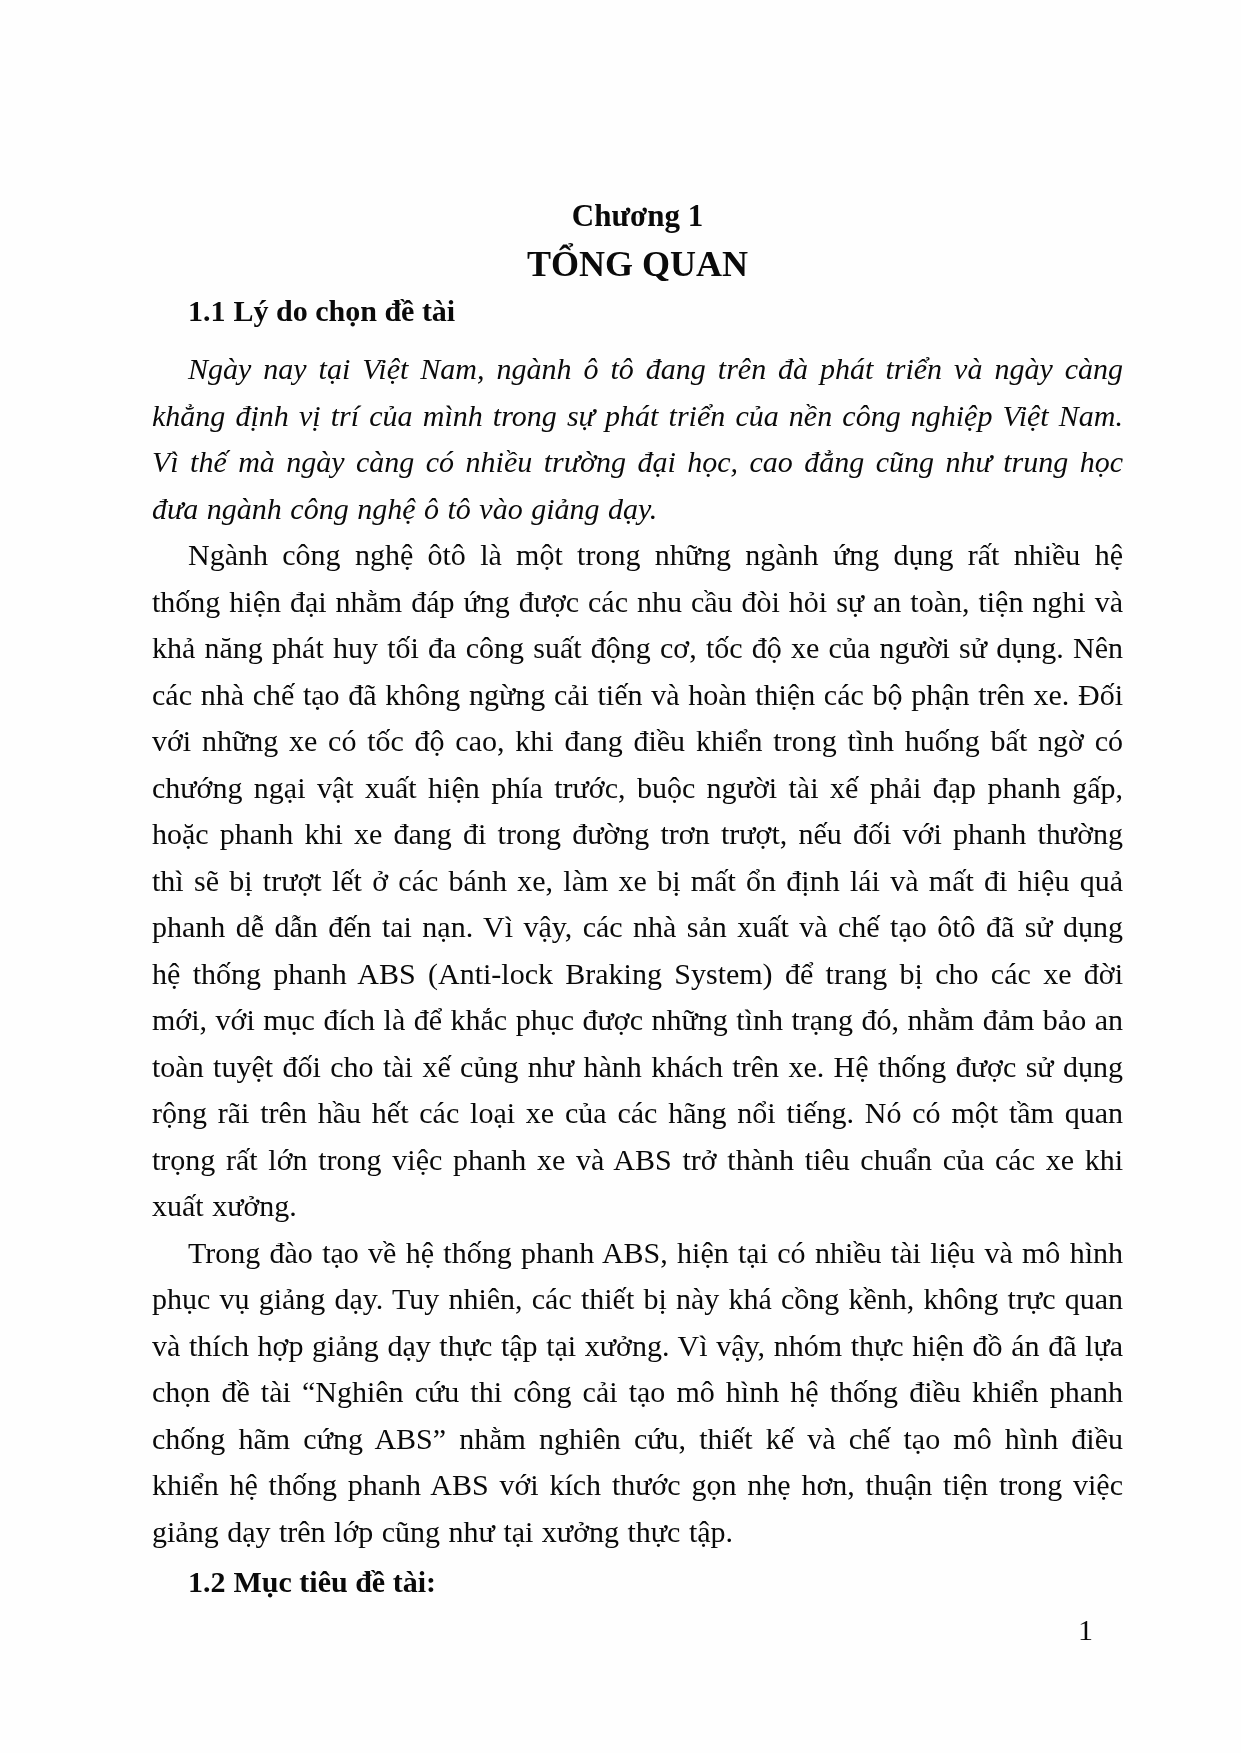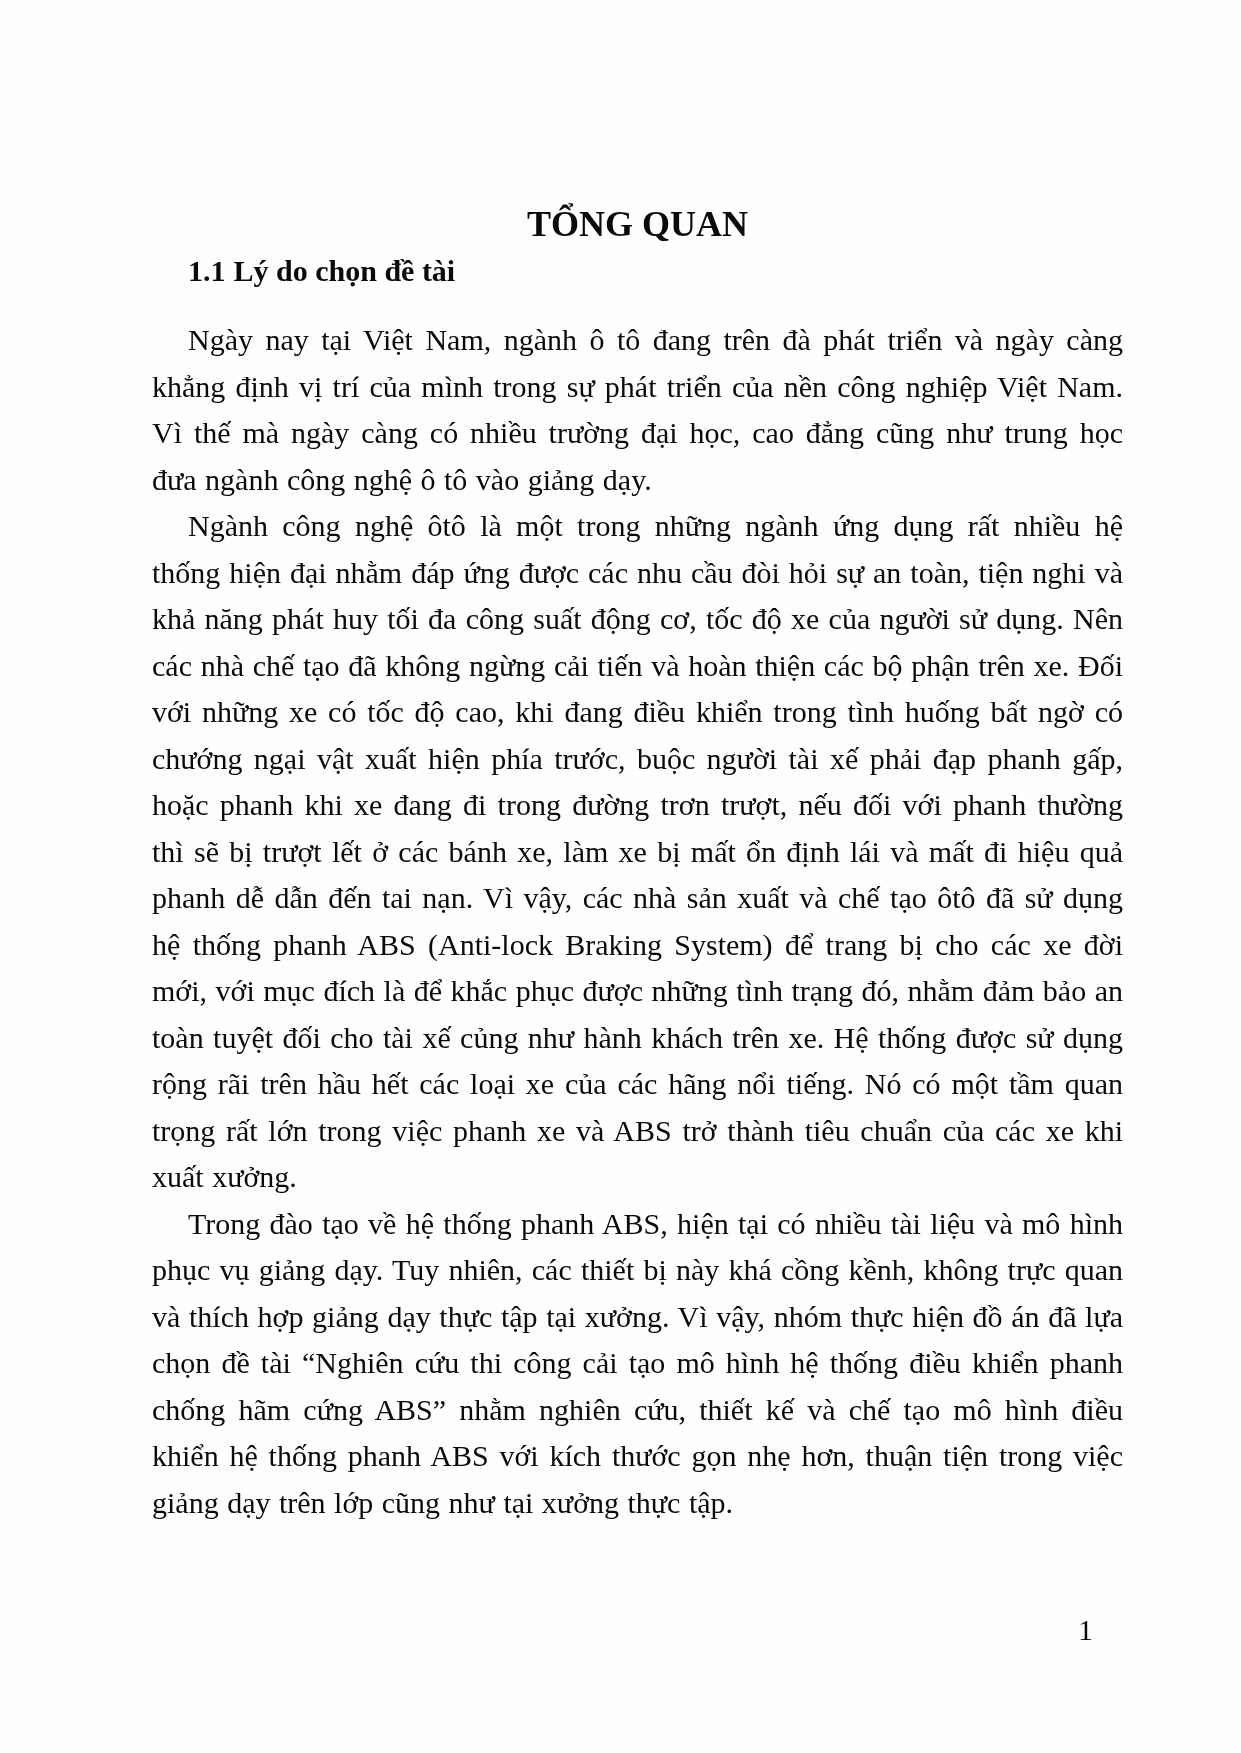--- a/index.html
+++ b/index.html
@@ -46,44 +46,49 @@
   }
   .body-para {
     font-size: 30px;
     line-height: 46.5px;
     text-align: justify;
     text-indent: 36px;
     margin: 0;
     word-spacing: 1px;
   }
   .body-para.first {
-    margin-top: 28px;
+    margin-top: 17px;
+    font-style: italic;
   }
   .page-number {
     position: absolute;
     left: 1078px;
     top: 1615px;
     font-size: 30px;
     line-height: 30px;
   }
 </style>
 </head>
 <body>
 
 <div class="page">
 
+  <div class="chapter-label">Chương 1</div>
 
   <div class="chapter-title">TỔNG QUAN</div>
 
   <div class="section-heading">
     <span class="section-number">1.1</span><span>Lý do chọn đề tài</span>
   </div>
 
   <p class="body-para first">Ngày nay tại Việt Nam, ngành ô tô đang trên đà phát triển và ngày càng khẳng định vị trí của mình trong sự phát triển của nền công nghiệp Việt Nam. Vì thế mà ngày càng có nhiều trường đại học, cao đẳng cũng như trung học đưa ngành công nghệ ô tô vào giảng dạy.</p>
 
   <p class="body-para">Ngành công nghệ ôtô là một trong những ngành ứng dụng rất nhiều hệ thống hiện đại nhằm đáp ứng được các nhu cầu đòi hỏi sự an toàn, tiện nghi và khả năng phát huy tối đa công suất động cơ, tốc độ xe của người sử dụng. Nên các nhà chế tạo đã không ngừng cải tiến và hoàn thiện các bộ phận trên xe. Đối với những xe có tốc độ cao, khi đang điều khiển trong tình huống bất ngờ có chướng ngại vật xuất hiện phía trước, buộc người tài xế phải đạp phanh gấp, hoặc phanh khi xe đang đi trong đường trơn trượt, nếu đối với phanh thường thì sẽ bị trượt lết ở các bánh xe, làm xe bị mất ổn định lái và mất đi hiệu quả phanh dễ dẫn đến tai nạn. Vì vậy, các nhà sản xuất và chế tạo ôtô đã sử dụng hệ thống phanh ABS (Anti-lock Braking System) để trang bị cho các xe đời mới, với mục đích là để khắc phục được những tình trạng đó, nhằm đảm bảo an toàn tuyệt đối cho tài xế củng như hành khách trên xe. Hệ thống được sử dụng rộng rãi trên hầu hết các loại xe của các hãng nổi tiếng. Nó có một tầm quan trọng rất lớn trong việc phanh xe và ABS trở thành tiêu chuẩn của các xe khi xuất xưởng.</p>
 
   <p class="body-para">Trong đào tạo về hệ thống phanh ABS, hiện tại có nhiều tài liệu và mô hình phục vụ giảng dạy. Tuy nhiên, các thiết bị này khá cồng kềnh, không trực quan và thích hợp giảng dạy thực tập tại xưởng. Vì vậy, nhóm thực hiện đồ án đã lựa chọn đề tài “Nghiên cứu thi công cải tạo mô hình hệ thống điều khiển phanh chống hãm cứng ABS” nhằm nghiên cứu, thiết kế và chế tạo mô hình điều khiển hệ thống phanh ABS với kích thước gọn nhẹ hơn, thuận tiện trong việc giảng dạy trên lớp cũng như tại xưởng thực tập.</p>
 
+  <div class="section-heading second">
+    <span class="section-number">1.2</span><span>Mục tiêu đề tài:</span>
+  </div>
 
   <div class="page-number">1</div>
 
 </div>
 
 </body></html>

